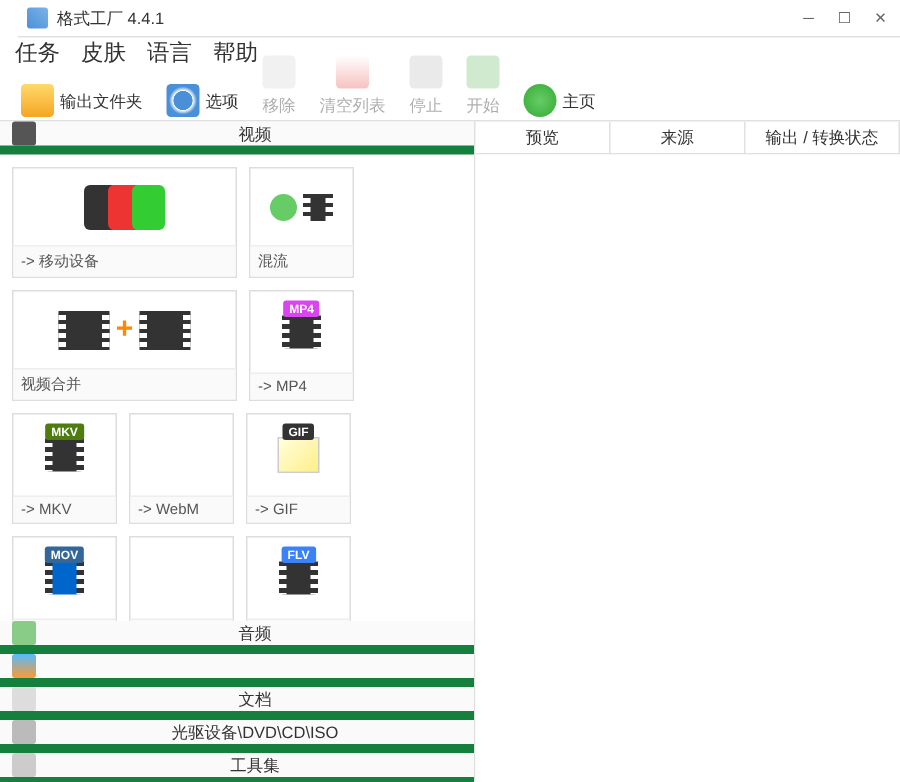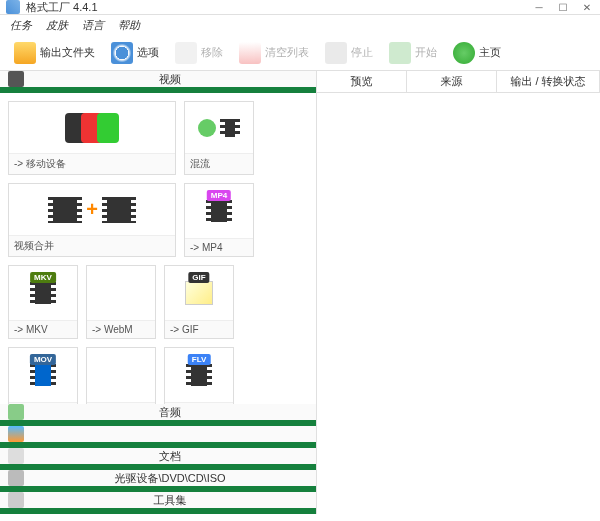--- a/index.html
+++ b/index.html
@@ -1,36 +1,36 @@
 <!DOCTYPE html>
 <html><head>
 <meta charset="utf-8">
 <style>
 * { margin: 0; padding: 0; box-sizing: border-box; font-family: "Microsoft YaHei", sans-serif; }
 body { background: #fff; width: 600px; height: 521px; overflow: hidden; font-size: 11px; color: #333; }
-.titlebar { height: 15px; display: flex; align-items: center; padding: 0 6px; border-bottom: 1px solid #e0e0e0; }
+.titlebar { height: 25px; display: flex; align-items: center; padding: 0 6px; border-bottom: 1px solid #e0e0e0; margin-left: 12px; }
 .titlebar .app-icon { width: 14px; height: 14px; background: linear-gradient(45deg,#4a90d9,#7cb3e8); margin-right: 6px; border-radius: 2px; }
 .titlebar .title { flex: 1; font-size: 11px; }
 .winbtns { display: flex; gap: 10px; }
 .winbtn { width: 14px; height: 14px; display: flex; align-items: center; justify-content: center; cursor: pointer; color: #666; font-size: 10px; }
-.menubar { height: 20px; display: flex; gap: 14px; padding: 0 10px; align-items: center; font-size: 11px; font-style: italic; }
+.menubar { height: 20px; display: flex; gap: 14px; padding: 0 10px; align-items: center; font-size: 15px; }
 .menubar span { cursor: pointer; }
-.toolbar { height: 36px; display: flex; align-items: center; padding: 0 8px; border-bottom: 1px solid #e0e0e0; gap: 4px; }
+.toolbar { height: 36px; display: flex; align-items: flex-end; padding: 0 8px; border-bottom: 1px solid #e0e0e0; gap: 4px; }
 .tbtn { display: flex; align-items: center; gap: 4px; padding: 2px 6px; cursor: pointer; font-size: 11px; }
-.tbtn.disabled { opacity: 0.4; cursor: default; }
+.tbtn.disabled { opacity: 0.4; cursor: default; flex-direction: column; }
 .tbicon { width: 22px; height: 22px; border-radius: 3px; display: flex; align-items: center; justify-content: center; }
 .content { display: flex; height: 443px; }
 .left { width: 317px; border-right: 1px solid #e0e0e0; display: flex; flex-direction: column; }
 .section-hdr { height: 22px; border-bottom: 6px solid #15803d; display: flex; align-items: center; padding: 0 8px; gap: 8px; background: #fafafa; cursor: pointer; }
 .shicon { width: 16px; height: 16px; background: #999; border-radius: 2px; }
 .section-hdr .label { flex: 1; text-align: center; }
 .grid { flex: 1; overflow: auto; padding: 8px; display: flex; flex-direction: column; gap: 8px; }
 .row { display: flex; gap: 8px; }
 .tile { border: 1px solid #ddd; background: #fff; display: flex; flex-direction: column; justify-content: flex-end; cursor: pointer; position: relative; }
-.tile.wide { width: 168px; height: 74px; }
+.tile.wide { width: 150px; height: 74px; }
 .tile.sm { width: 70px; height: 74px; }
 .tile .ico { flex: 1; display: flex; align-items: center; justify-content: center; }
 .tile .cap { font-size: 10px; padding: 3px 5px; color: #555; text-align: left; border-top: 1px solid #eee; background:#fafafa; }
 .right { flex: 1; display: flex; flex-direction: column; }
 .listhdr { height: 22px; display: flex; border-bottom: 1px solid #e0e0e0; font-size: 11px; }
 .listhdr div { border-right: 1px solid #e0e0e0; display: flex; align-items: center; justify-content: center; }
 .listbody { flex: 1; background: #fff; }
 
 .film { width: 34px; height: 26px; background: #333; border-radius: 3px; position: relative; }
 .film::before, .film::after { content:""; position:absolute; top:0; bottom:0; width:5px; background: repeating-linear-gradient(#333 0 3px,#fff 3px 6px); }

